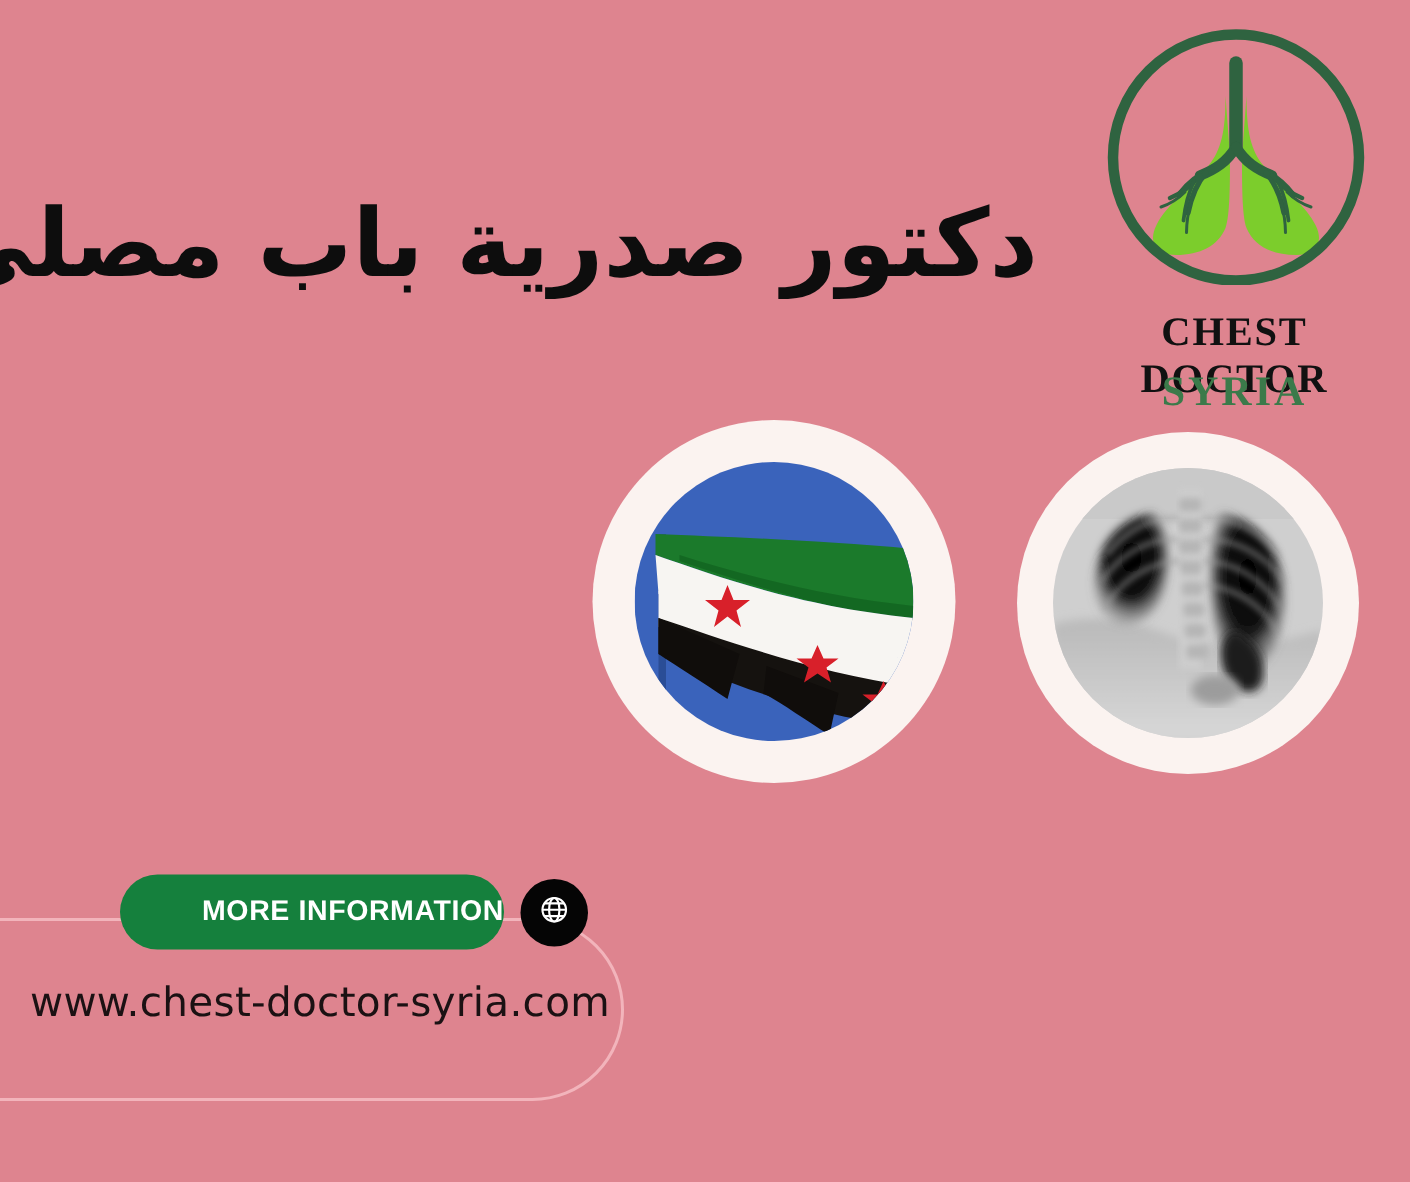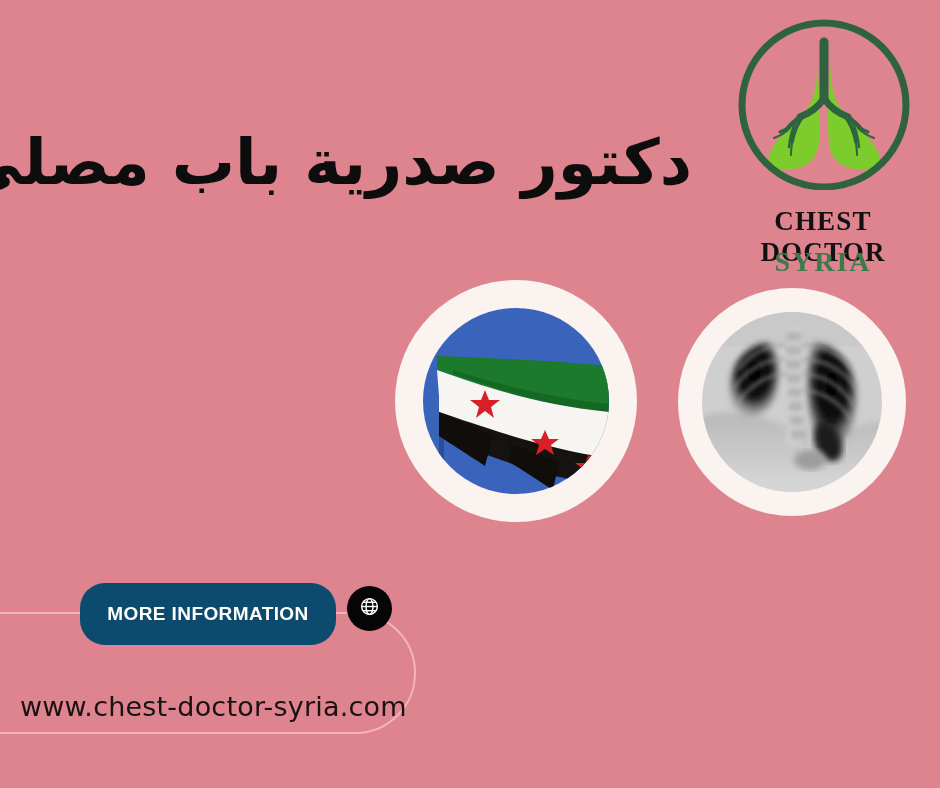--- a/index.html
+++ b/index.html
@@ -119,26 +119,26 @@
   #photo-xray .inner {
     left: 24px; top: 24px; width: 180px; height: 180px;
   }
 
   
   .cta-pill {
     position: absolute;
     left: 80px;
     top: 583px;
     width: 256px;
-    height: 62px;
-    background: #0c4a6e;
+    height: 50px;
+    background: #15803d;
     border-radius: 25px;
     display: flex;
     align-items: center;
-    justify-content: center;
+    justify-content: flex-end;
     cursor: pointer;
   }
   .cta-pill span {
     color: #ffffff;
     font-size: 19px;
     font-weight: bold;
     letter-spacing: 0.4px;
   }
   .globe-btn {
     position: absolute;
@@ -156,21 +156,20 @@
 
   
   .url-text {
     position: absolute;
     left: 20px;
     top: 653px;
     font-size: 27px;
     color: #1b1113;
     letter-spacing: 0.2px;
     font-family: "DejaVu Sans", "Liberation Sans", sans-serif;
-    margin-top: 38px;
   }
 </style>
 </head>
 <body>
 
 <div class="poster">
 
   <div class="outline-frame"></div>
 
   <div class="headline">دكتور صدرية باب مصلى</div>

